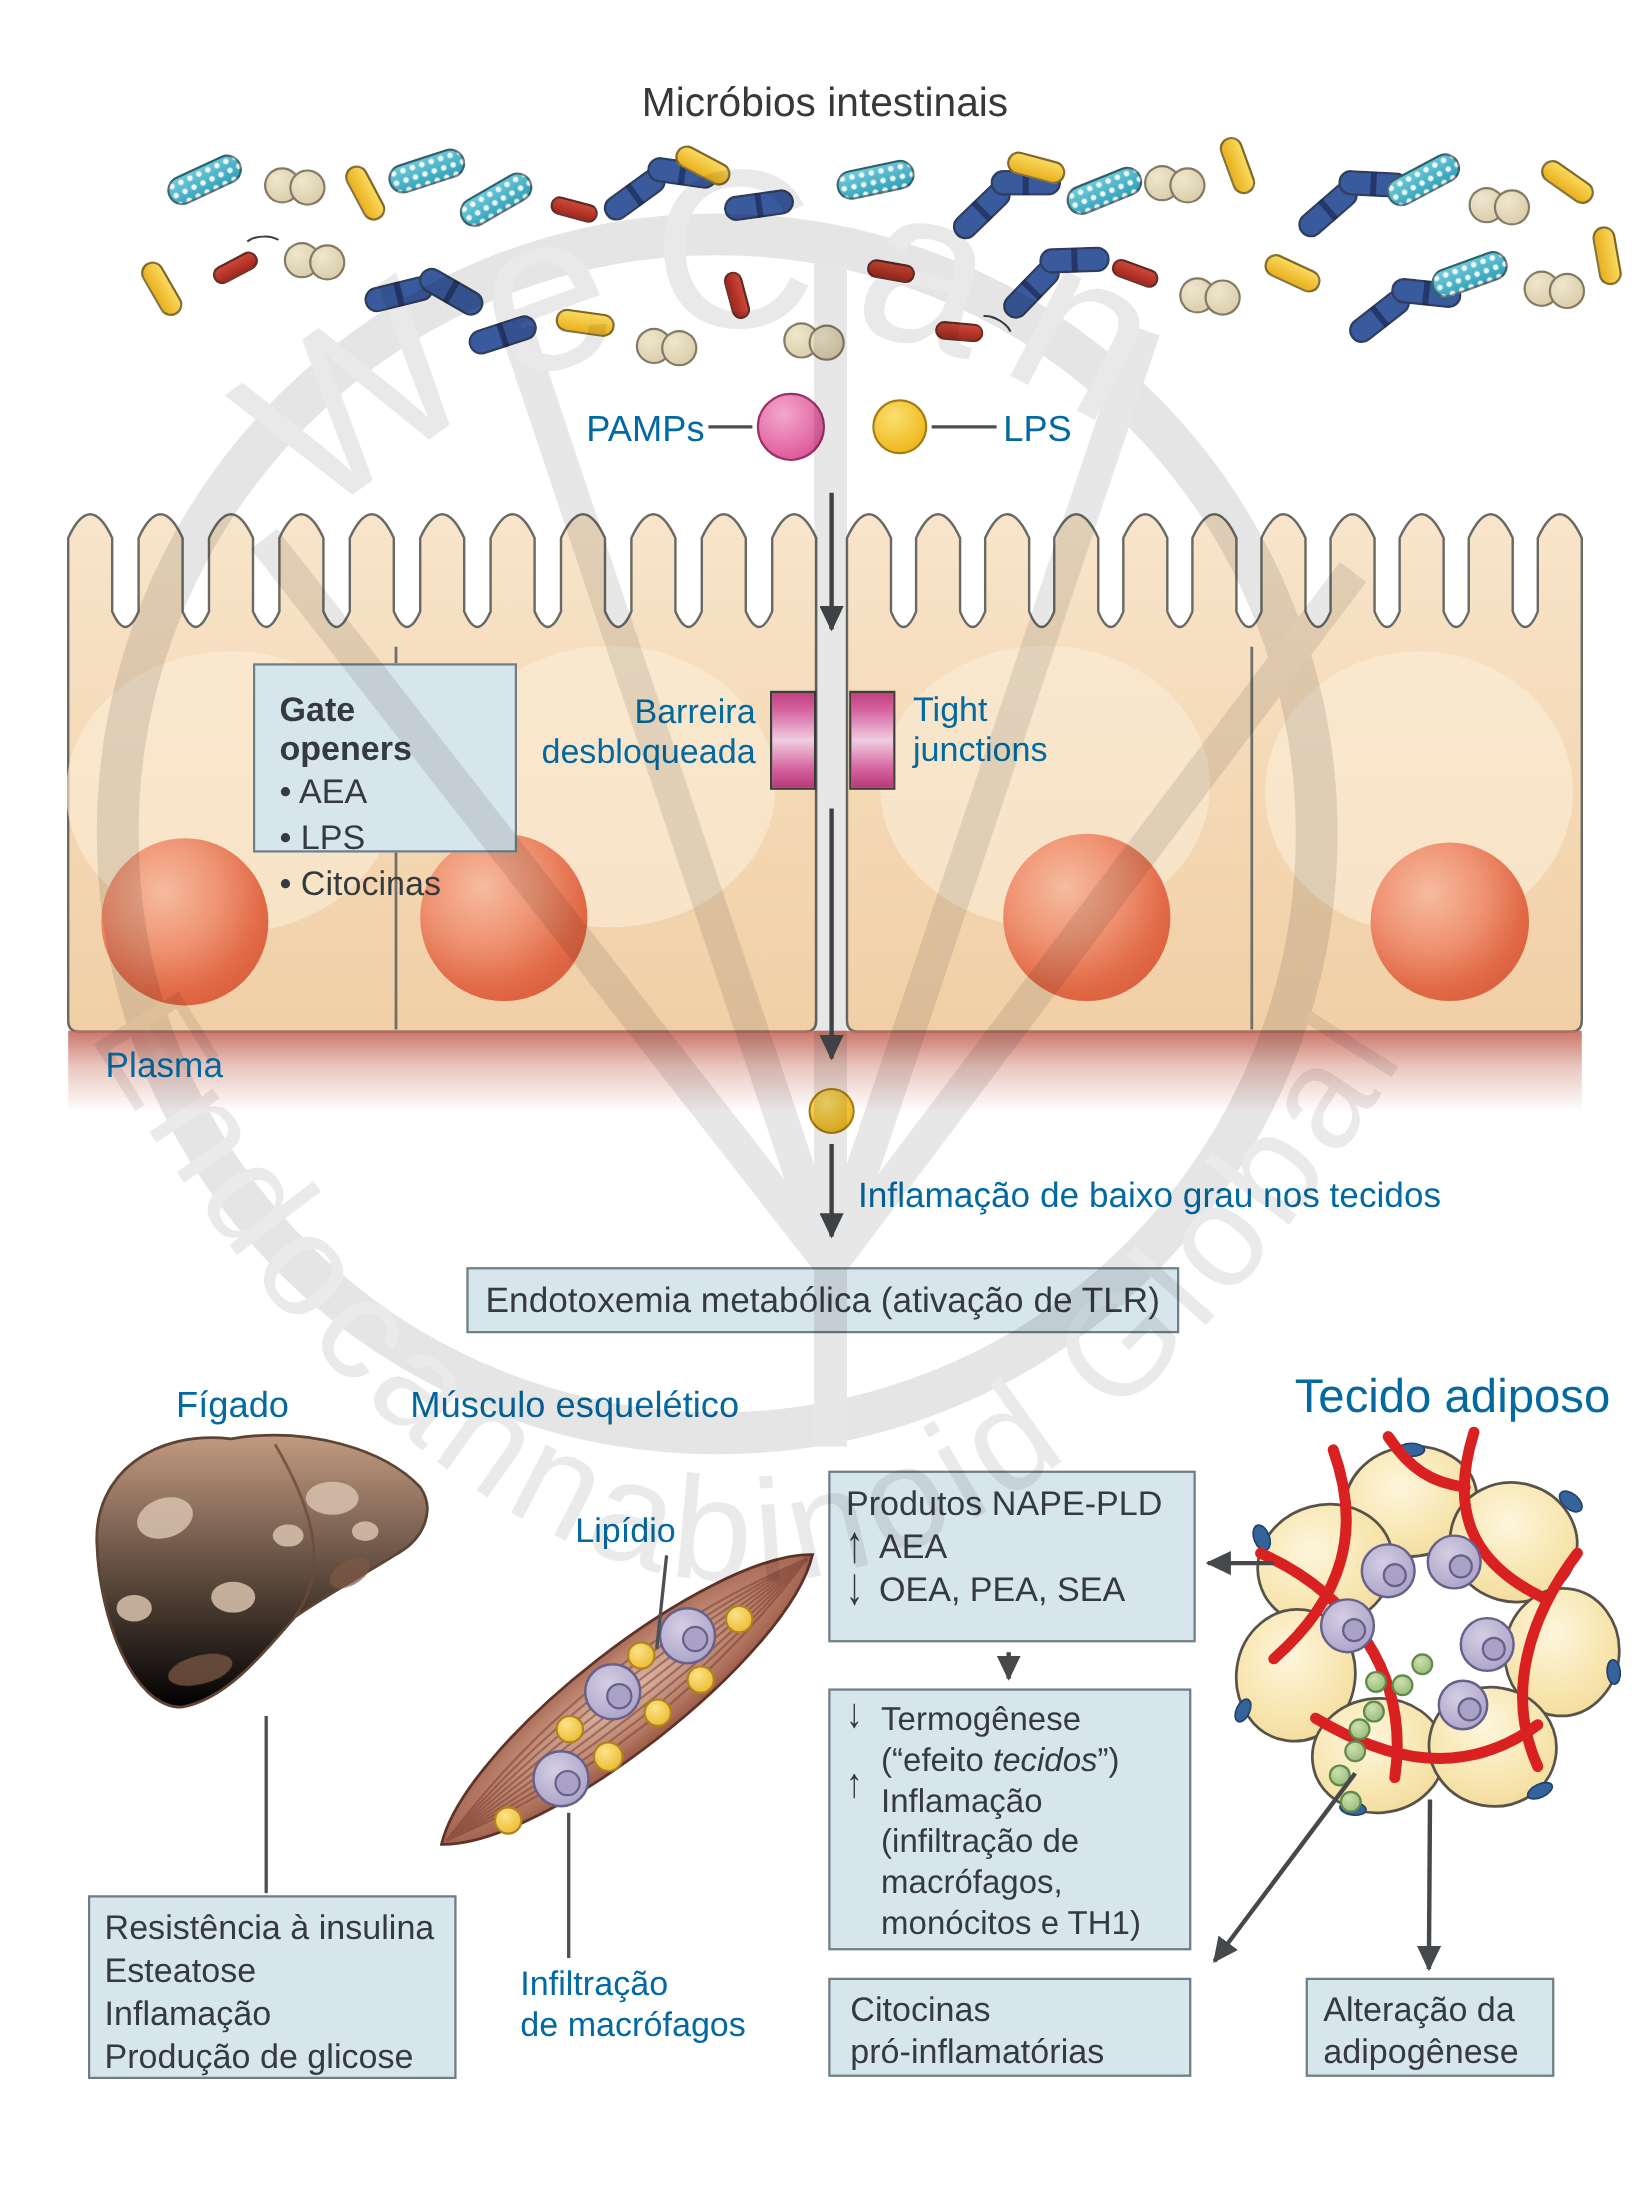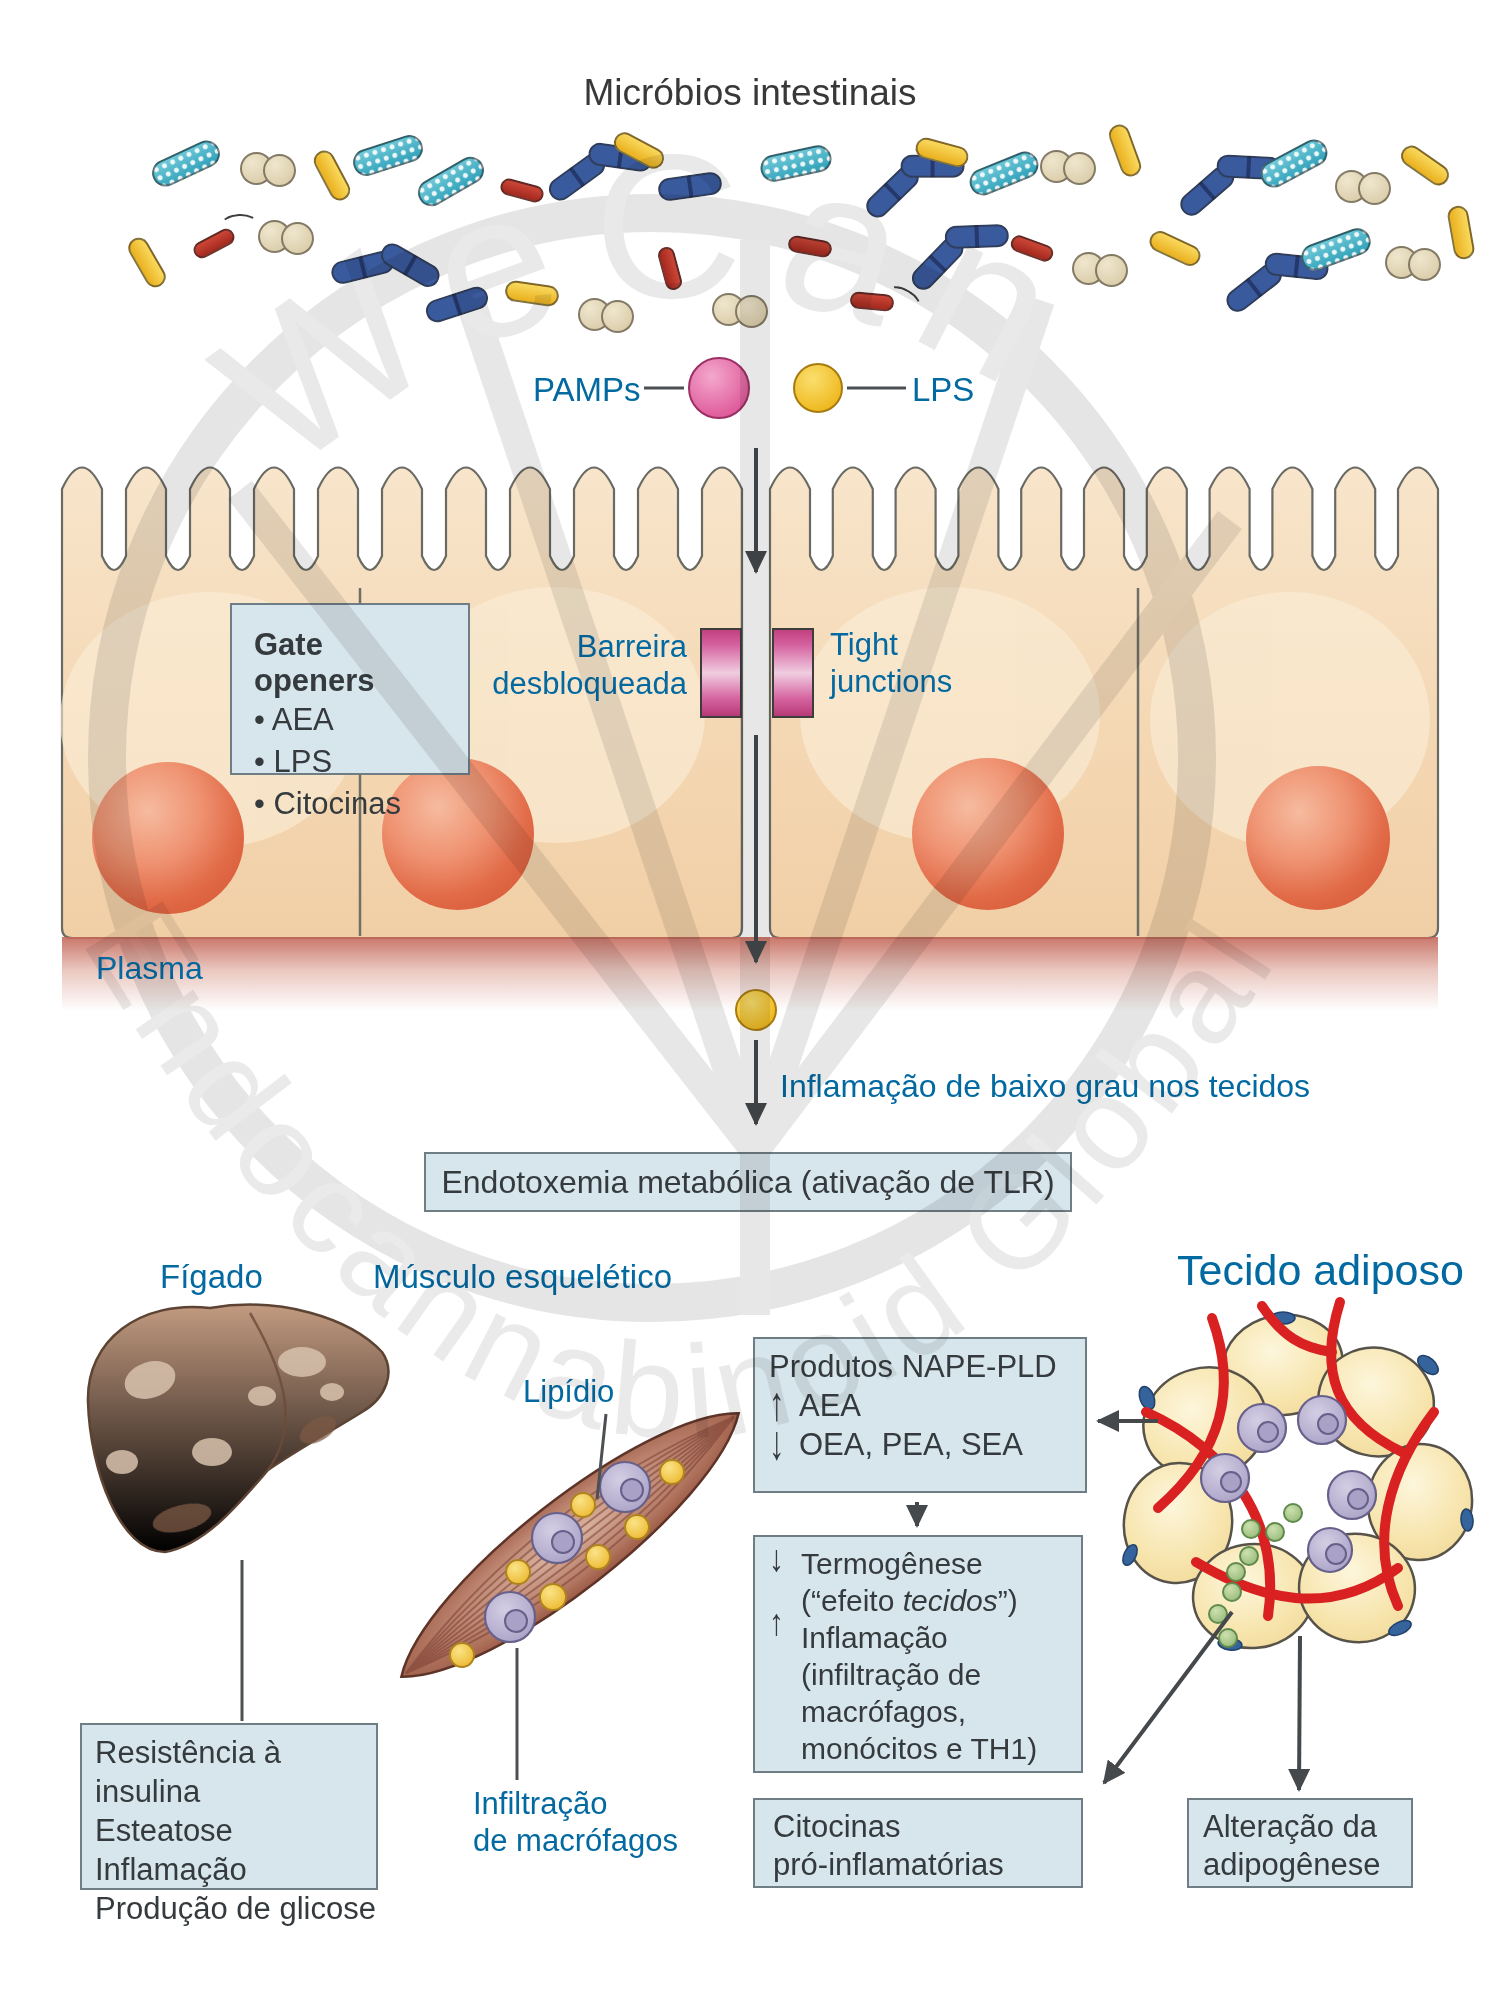--- a/index.html
+++ b/index.html
@@ -353,21 +353,21 @@
   <div class="bluebox" style="left:753px;top:1798px;width:330px;height:90px;padding:8px 0 0 18px;line-height:38px;z-index:10">
     <div>Citocinas</div>
       <div>pró-inflamatórias</div>
   </div>
 
   <div class="bluebox" style="left:1187px;top:1798px;width:226px;height:90px;padding:8px 0 0 14px;line-height:38px;z-index:10">
     <div>Alteração da</div>
       <div>adipogênese</div>
   </div>
 
-  <div class="bluebox" style="left:80px;top:1723px;width:298px;height:167px;padding:8px 0 0 13px;line-height:39px;z-index:10">
+  <div class="bluebox" style="left:80px;top:1723px;width:335px;height:167px;padding:8px 0 0 13px;line-height:39px;z-index:10">
     <div>Resistência à insulina</div>
     <div>Esteatose</div>
     <div>Inflamação</div>
     <div>Produção de glicose</div>
   </div>
 
   <svg class="abs" width="1500" height="1999" style="left:0;top:0;z-index:15">
     <defs>
       <marker id="ah" markerUnits="userSpaceOnUse" markerWidth="24" markerHeight="22" refX="21" refY="11" orient="auto">
         <path d="M0,0 L23,11 L0,22 Z" fill="#45494c"></path>

